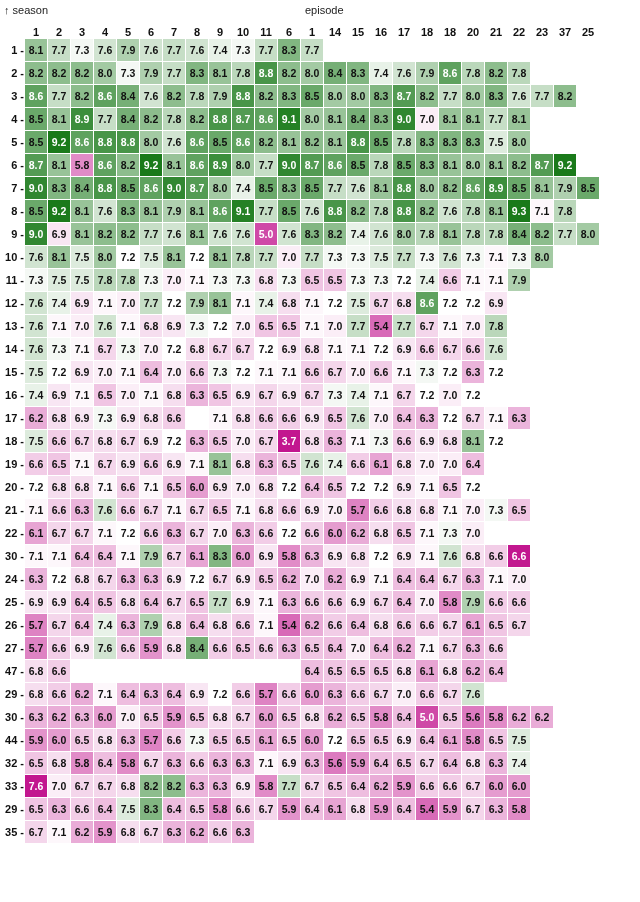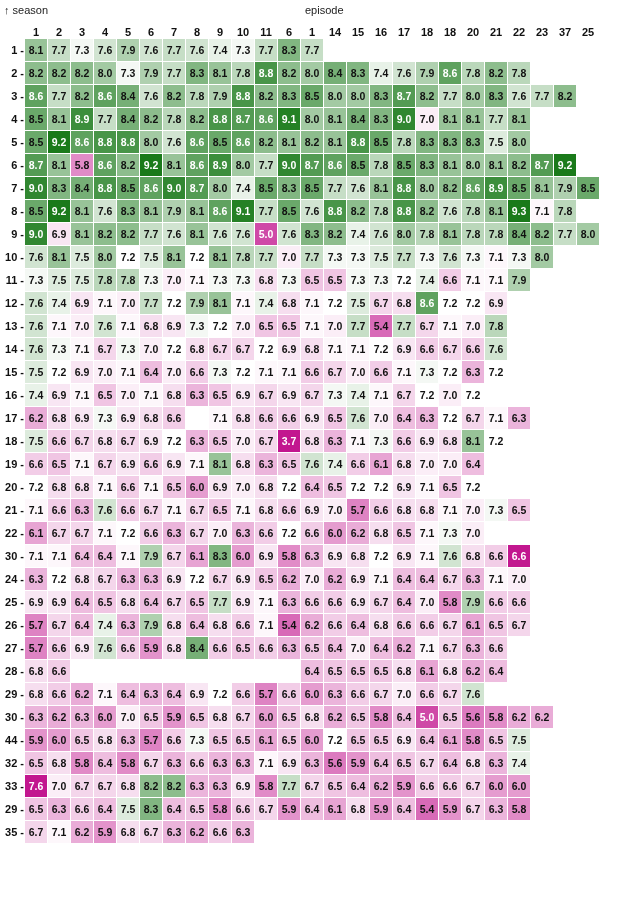--- a/index.html
+++ b/index.html
@@ -870,21 +870,21 @@
           <td class="cell" title="season 27 episode 18: 7.1" style="background: rgb(253, 247, 251); color: rgb(17, 17, 17);">7.1</td>
           <td class="cell" title="season 27 episode 19: 6.7" style="background: rgb(244, 214, 235); color: rgb(17, 17, 17);">6.7</td>
           <td class="cell" title="season 27 episode 20: 6.3" style="background: rgb(235, 180, 219); color: rgb(17, 17, 17);">6.3</td>
           <td class="cell" title="season 27 episode 21: 6.6" style="background: rgb(242, 205, 231); color: rgb(17, 17, 17);">6.6</td>
           <td class="cell empty"></td>
           <td class="cell empty"></td>
           <td class="cell empty"></td>
           <td class="cell empty"></td>
         </tr>
         <tr>
-          <th class="rowhead">28 -</th>
+          <th class="rowhead">47 -</th>
           <td class="cell" title="season 28 episode 1: 6.8" style="background: rgb(246, 222, 239); color: rgb(17, 17, 17);">6.8</td>
           <td class="cell" title="season 28 episode 2: 6.6" style="background: rgb(242, 205, 231); color: rgb(17, 17, 17);">6.6</td>
           <td class="cell empty"></td>
           <td class="cell empty"></td>
           <td class="cell empty"></td>
           <td class="cell empty"></td>
           <td class="cell empty"></td>
           <td class="cell empty"></td>
           <td class="cell empty"></td>
           <td class="cell empty"></td>

